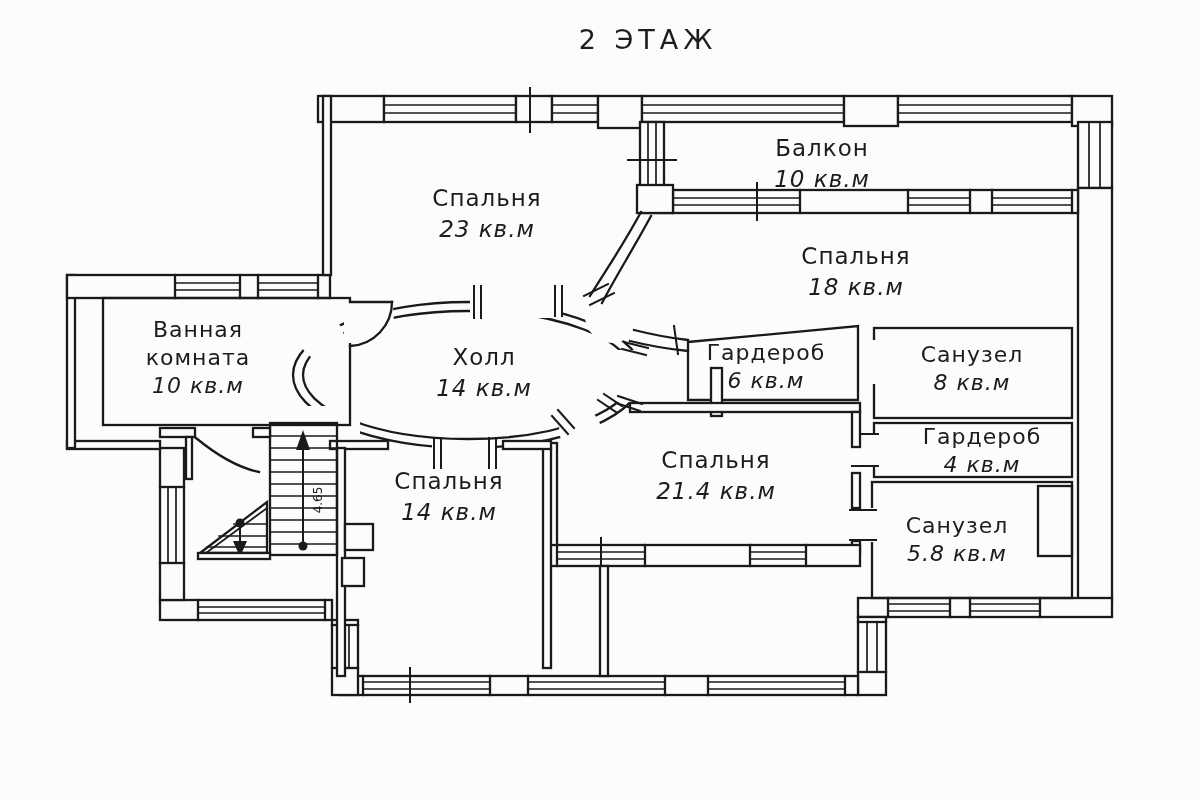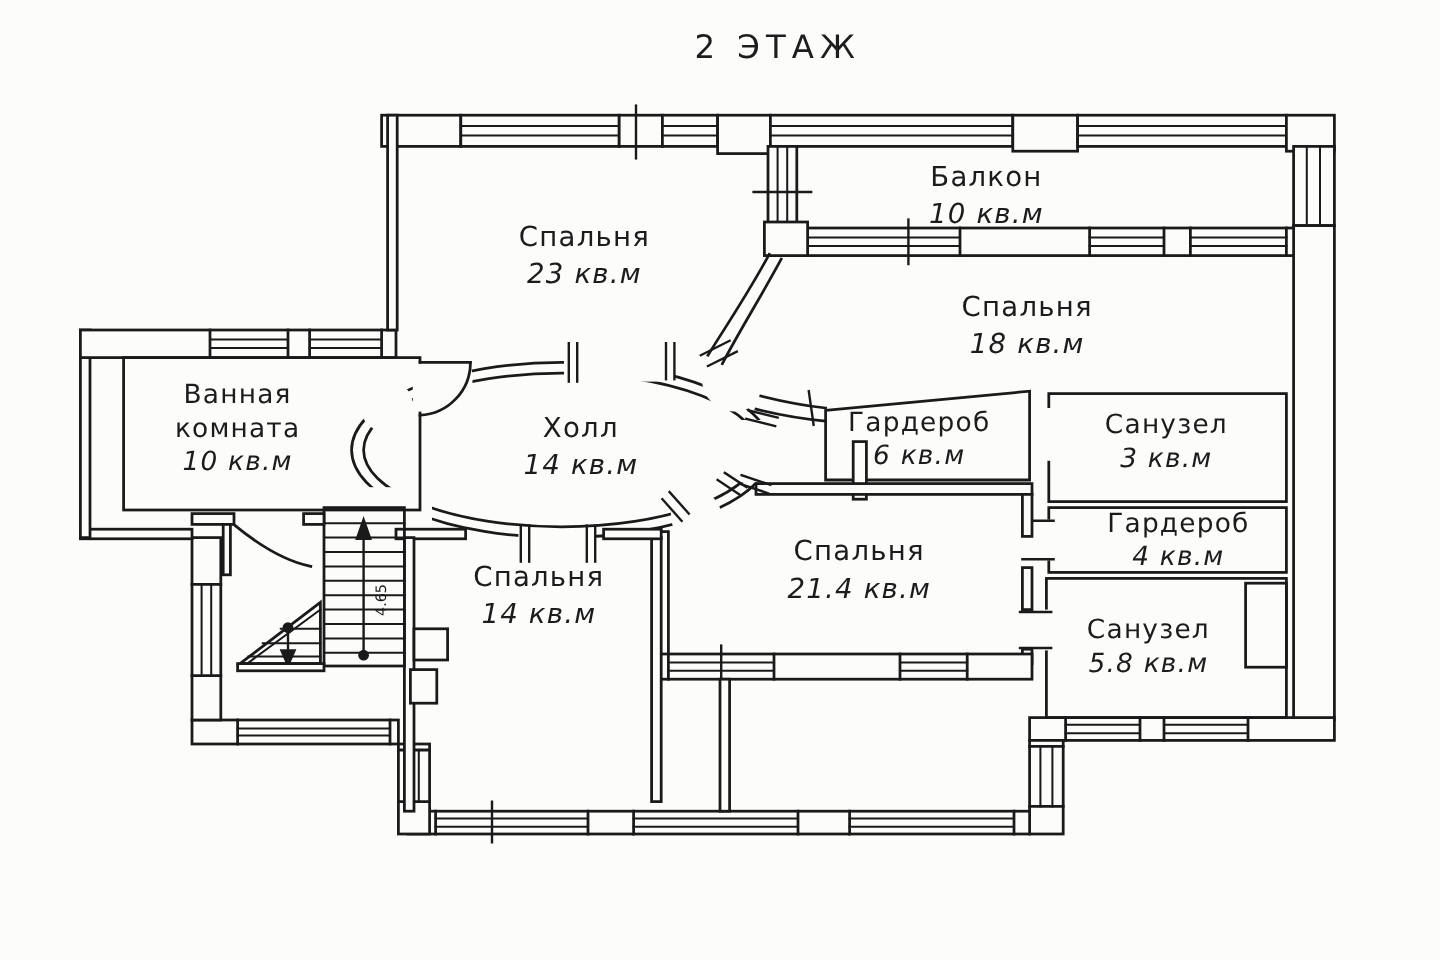--- a/index.html
+++ b/index.html
@@ -305,21 +305,21 @@
   <div class="room-label" style="left:484px;top:373px;text-align:center;">
     <span class="rname">Холл</span>
     <span class="rarea">14 кв.м</span>
   </div>
   <div class="room-label small" style="left:766px;top:367px;">
     <span class="rname">Гардероб</span>
     <span class="rarea">6 кв.м</span>
   </div>
   <div class="room-label small" style="left:972px;top:369px;">
     <span class="rname">Санузел</span>
-    <span class="rarea">3 кв.м</span>
+    <span class="rarea">8 кв.м</span>
   </div>
   <div class="room-label small" style="left:982px;top:451px;">
     <span class="rname">Гардероб</span>
     <span class="rarea">4 кв.м</span>
   </div>
   <div class="room-label" style="left:716px;top:476px;">
     <span class="rname">Спальня</span>
     <span class="rarea">21.4 кв.м</span>
   </div>
   <div class="room-label small" style="left:957px;top:540px;">

